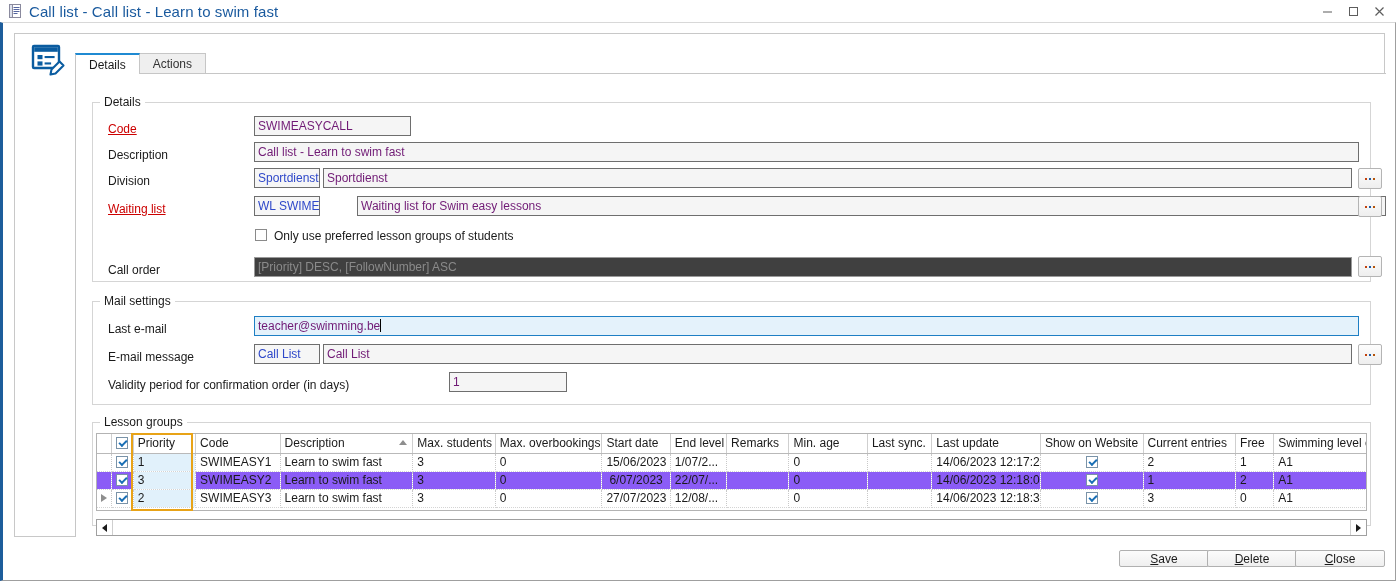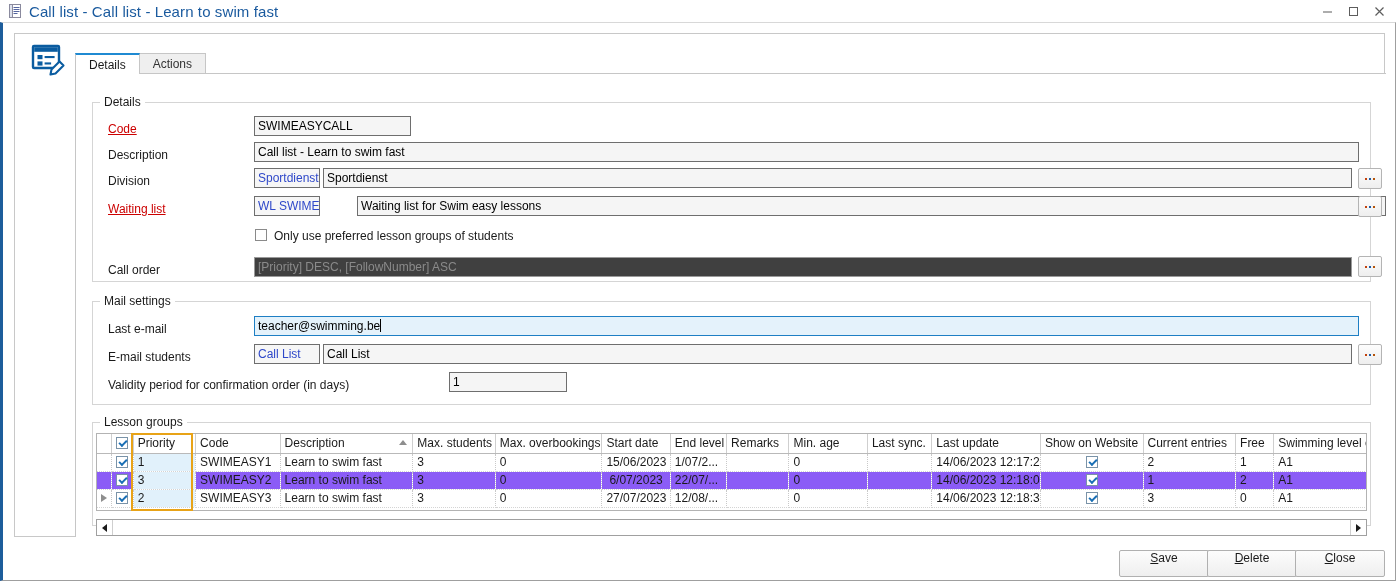--- a/index.html
+++ b/index.html
@@ -105,21 +105,21 @@
     text-align: left; white-space: nowrap;
   }
   .lbl.req { color: #cc0000; text-decoration: underline; }
 
   
   .tbox {
     position: absolute; height: 20px;
     border: 1px solid #4d4d4d;
     background: #f5f5f5;
     font-family: "Liberation Sans", sans-serif;
-    font-size: 12px; color: #000000;
+    font-size: 12px; color: #701a75;
     padding: 0 3px; line-height: 18px;
     white-space: nowrap; overflow: hidden;
   }
   .tbox.readonly {
     background: #404040; border: 1px solid #9a9a9a; color: #8a8a8a;
   }
   .tbox.focused {
     background: #e4f2fb; border: 1px solid #1e7fc4;
   }
   .tbox.plain { border: 1px solid #6e6e6e; background: #f5f5f5; }
@@ -216,25 +216,25 @@
     width: 16px; background: #ffffff; border-right: 1px solid #cfcfcf;
     display: flex; align-items: center; justify-content: center;
   }
   #hscroll .sb-arrow.right { border-right: none; border-left: 1px solid #cfcfcf; }
   #hscroll .sb-track { flex: 1; background: #ffffff; }
   .tri-l { width:0;height:0;border-top:4px solid transparent;border-bottom:4px solid transparent;border-right:5px solid #1a1a1a; }
   .tri-r { width:0;height:0;border-top:4px solid transparent;border-bottom:4px solid transparent;border-left:5px solid #1a1a1a; }
 
   
   .btn {
-    position: absolute; height: 27px; width: 90px;
+    position: absolute; height: 17px; width: 90px;
     border: 1px solid #b0b0b0; border-radius: 2px;
     background: linear-gradient(#fcfcfc, #efefef);
     font-size: 12px; color: #1a1a1a;
-    display: flex; align-items: flex-start; justify-content: center;
+    display: flex; align-items: flex-end; justify-content: center;
     cursor: default;
   }
   .btn u { text-decoration: underline; }
 </style>
 </head>
 <body>
 
 <div id="titlebar">
   <span id="title-icon">
     <svg width="14" height="14" viewBox="0 0 14 14">
@@ -341,21 +341,21 @@
         </span>
       </div>
 
       <div class="group" style="left:16px; top:227px; width:1279px; height:104px;">
         <span class="group-title">Mail settings</span>
       </div>
 
       <div class="lbl" style="left:32px; top:248px;">Last e-mail</div>
       <div class="tbox focused" style="left:178px; top:242px; width:1105px;"><span>teacher@swimming.be</span><span class="caret"></span></div>
 
-      <div class="lbl" style="left:32px; top:276px;">E-mail students</div>
+      <div class="lbl" style="left:32px; top:276px;">E-mail message</div>
       <div class="tbox link" style="left:178px; top:270px; width:66px;">Call List</div>
       <div class="tbox plain" style="left:247px; top:270px; width:1029px;">Call List</div>
       <div class="ellipsis-btn" style="left:1282px; top:270px;">
         <span class="dots">
           <i style="background:#c2410c"></i>
             <i style="background:#1f5fa8"></i>
             <i style="background:#b45309"></i>
         </span>
       </div>
 

